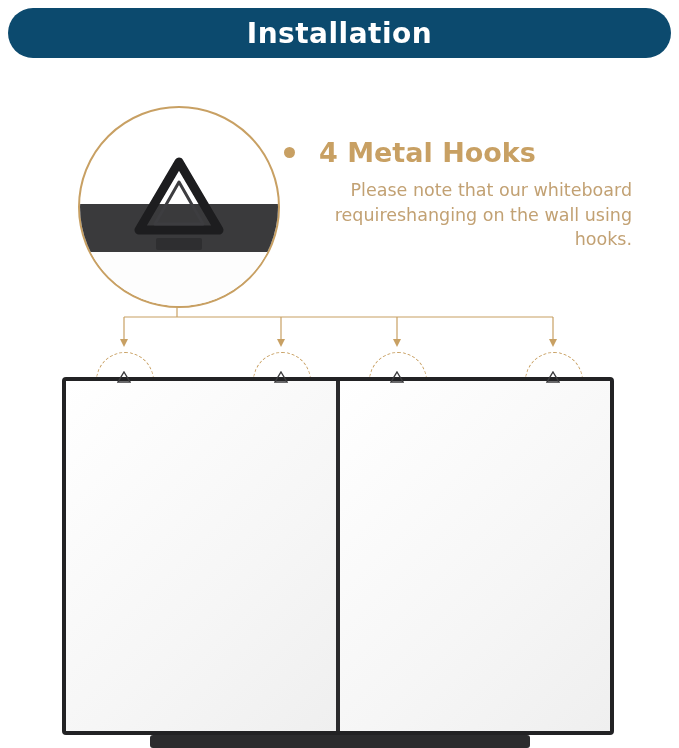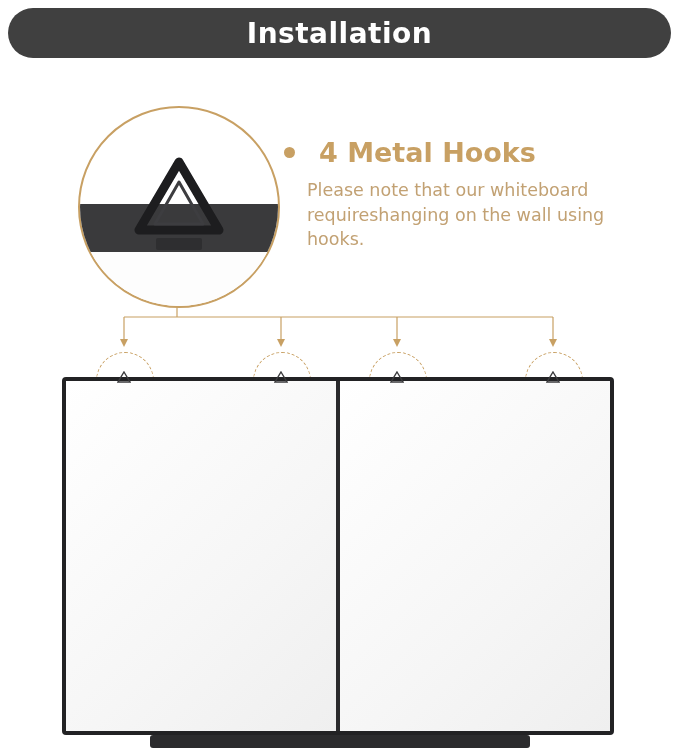--- a/index.html
+++ b/index.html
@@ -15,21 +15,21 @@
     font-family: "DejaVu Sans", sans-serif;
   }
 
   
   #header-banner {
     position: absolute;
     left: 8px;
     top: 8px;
     width: 663px;
     height: 50px;
-    background: #404040;
+    background: #0c4a6e;
     border-radius: 26px;
     display: flex;
     align-items: center;
     justify-content: center;
   }
   #header-title {
     color: #ffffff;
     font-size: 28px;
     font-weight: bold;
     letter-spacing: 0.5px;
@@ -107,20 +107,21 @@
     line-height: 1.1;
     font-family: "DejaVu Sans", sans-serif;
   }
   #callout-body {
     margin-top: 10px;
     margin-left: 23px;
     color: #c2a173;
     font-size: 17.5px;
     line-height: 1.42;
     font-family: "DejaVu Sans", sans-serif;
+    text-align: right;
   }
 
   
   #leaders {
     position: absolute;
     left: 0;
     top: 0;
     width: 679px;
     height: 748px;
     pointer-events: none;

